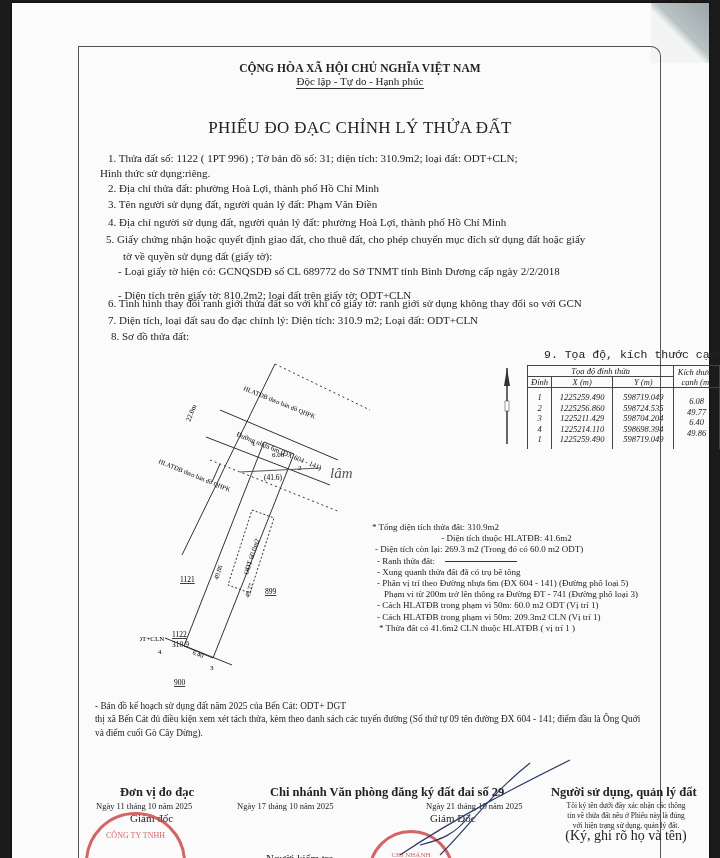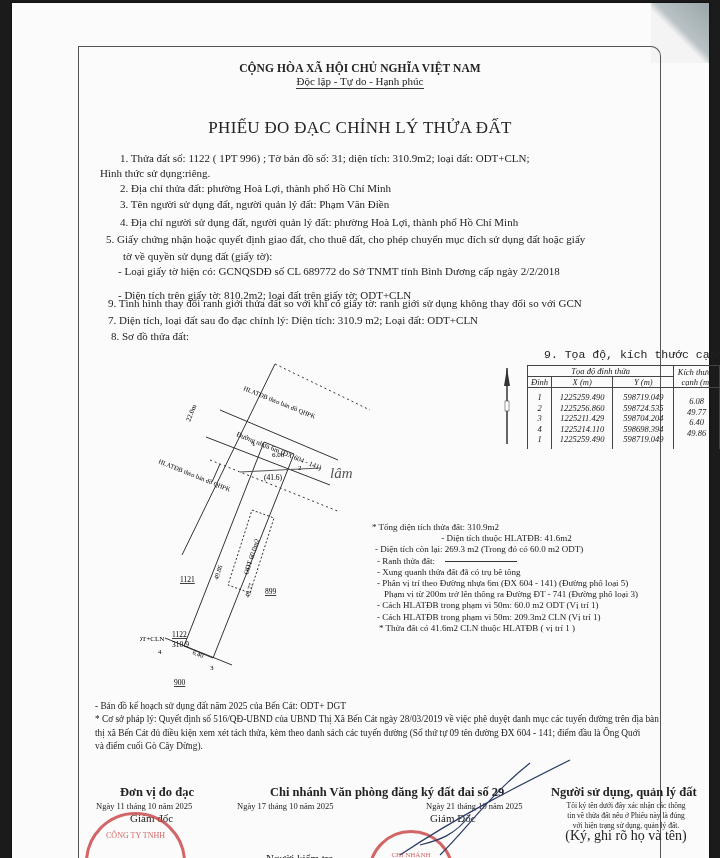--- a/index.html
+++ b/index.html
@@ -5,21 +5,21 @@
   html,body{margin:0;padding:0;}
   body{width:720px;height:858px;background:#1b1b1b;position:relative;overflow:hidden;font-family:"Liberation Serif","DejaVu Serif",serif;color:#222;}
   .sheet{position:absolute;left:12px;top:3px;width:697px;height:870px;background:#fbfbfb;box-shadow:0 0 2px #000;}
   .sheet .fold{position:absolute;right:0;top:0;width:58px;height:60px;background:linear-gradient(225deg,#9aa6aa 0%,#b9c2c4 45%,#f4f4f4 55%);}
   .frame{position:absolute;left:66px;top:43px;width:581px;height:820px;border:1px solid #555;border-bottom:none;border-top-right-radius:10px;}
   .abs{position:absolute;white-space:nowrap;}
   .hdr1{left:0;width:100%;top:62px;text-align:center;font-weight:bold;font-size:11.5px;letter-spacing:0.1px;}
   .hdr2{left:0;width:100%;top:75px;text-align:center;font-size:11px;}
   .hdr2 span{border-bottom:1px solid #333;padding-bottom:1px;}
   .title{left:0;width:100%;top:118px;text-align:center;font-size:17px;letter-spacing:0.3px;}
-  .line{font-size:11px;left:120px;}
+  .line{font-size:11px;left:108px;}
   table.coords{position:absolute;left:527px;top:365px;border-collapse:collapse;font-size:8.5px;font-style:italic;}
   table.coords td,table.coords th{border:1px solid #444;padding:0 3px;font-weight:normal;text-align:center;}
   table.coords .rows td{border-top:none;border-bottom:none;line-height:10.5px;}
   .notes{font-size:9px;line-height:11.2px;}
   .sig-title{font-weight:bold;font-size:12.5px;}
   .small{font-size:8.5px;}
   .stamp{position:absolute;border-radius:50%;border:3px solid #c94040;color:#c94040;opacity:0.8;}
   svg text{font-family:"Liberation Serif","DejaVu Serif",serif;}
 </style>
 </head>
@@ -36,21 +36,21 @@
 
 <div class="abs line" style="top:152px;">1. Thửa đất số:  1122 ( 1PT 996)  ; Tờ bản đồ số:  31; diện tích: 310.9m2; loại đất: ODT+CLN;</div>
 <div class="abs line" style="top:167px;left:100px;">Hình thức sử dụng:riêng.</div>
 <div class="abs line" style="top:182px;">2. Địa chỉ thửa đất: phường Hoà Lợi, thành phố Hồ Chí Minh</div>
 <div class="abs line" style="top:198px;">3. Tên người sử dụng đất, người quản lý đất:  Phạm Văn Điền</div>
 <div class="abs line" style="top:216px;">4. Địa chỉ người sử dụng đất, người quản lý đất: phường Hoà Lợi, thành phố Hồ Chí Minh</div>
 <div class="abs line" style="top:233px;left:106px;">5. Giấy chứng nhận hoặc quyết định giao đất, cho thuê đất, cho phép chuyển mục đích sử dụng đất hoặc giấy</div>
 <div class="abs line" style="top:250px;left:123px;">tờ về quyền sử dụng đất (giấy tờ):</div>
 <div class="abs line" style="top:265px;left:118px;">- Loại giấy tờ hiện có: GCNQSDĐ số  CL 689772 do Sở TNMT tỉnh Bình Dương cấp ngày 2/2/2018</div>
 <div class="abs line" style="top:289px;left:118px;">- Diện tích trên giấy tờ:  810.2m2; loại đất trên giấy tờ: ODT+CLN</div>
-<div class="abs line" style="top:297px;left:108px;">9. Tình hình thay đổi ranh giới thửa đất so với khi có giấy tờ:  ranh giới sử dụng không thay đổi so với GCN</div>
+<div class="abs line" style="top:297px;left:108px;">6. Tình hình thay đổi ranh giới thửa đất so với khi có giấy tờ:  ranh giới sử dụng không thay đổi so với GCN</div>
 <div class="abs line" style="top:314px;left:108px;">7. Diện tích, loại đất sau đo đạc chỉnh lý: Diện tích: 310.9 m2; Loại đất: ODT+CLN</div>
 <div class="abs line" style="top:330px;left:111px;">8. Sơ đồ thửa đất:</div>
 
 <div class="abs" style="left:544px;top:348px;font-size:11.5px;font-family:Liberation Mono, monospace;">9. Tọa độ, kích thước cạnh:</div>
 <table class="coords">
   <tbody>
       <tr>
     <th colspan="3">Tọa độ đỉnh thửa</th>
     <th rowspan="2" style="width:40px;white-space:normal;line-height:10px;">Kích thước cạnh (m)</th>
   </tr>
@@ -147,21 +147,20 @@
   <div style="padding-left:5px;">- Xung quanh thửa đất đã có trụ bê tông</div>
   <div style="padding-left:5px;">-  Phân vị trí theo Đường nhựa 6m (ĐX 604 - 141) (Đường phố loại 5)</div>
   <div style="padding-left:12px;">Phạm vi từ 200m trở lên thông ra Đường ĐT - 741 (Đường phố loại 3)</div>
   <div style="padding-left:5px;">- Cách HLATĐB trong phạm vi 50m: 60.0 m2  ODT (Vị trí 1)</div>
   <div style="padding-left:5px;">- Cách HLATĐB trong phạm vi 50m: 209.3m2  CLN (Vị trí 1)</div>
   <div style="padding-left:7px;">* Thửa đất có 41.6m2 CLN thuộc HLATĐB ( vị trí 1 )</div>
 </div>
 
 <div class="abs" style="left:95px;top:700px;font-size:9.3px;line-height:13.3px;">
   <div>- Bản đồ kế hoạch sử dụng đất năm 2025 của Bến Cát: ODT+ DGT</div>
-  <div>* Cơ sở pháp lý: Quyết định số  516/QĐ-UBND của UBND Thị Xã Bến Cát ngày 28/03/2019 về việc phê duyệt danh mục các tuyến đường trên địa bàn</div>
   <div>thị xã Bến Cát đủ điều kiện xem xét tách thửa, kèm theo danh sách các tuyến đường (Số thứ tự 09 tên đường ĐX 604 - 141; điểm đầu là Ông Quới</div>
   <div>và điểm cuối Gò Cây Dừng).</div>
 </div>
 
 <div class="abs sig-title" style="left:120px;top:785px;">Đơn vị đo đạc</div>
 <div class="abs small" style="left:96px;top:801px;text-align:right;">Ngày 11 tháng 10 năm 2025</div>
 <div class="abs" style="left:130px;top:812px;font-size:11px;">Giám đốc</div>
 <div class="stamp" style="left:85px;top:812px;width:95px;height:95px;">
     <div style="text-align:center;margin-top:16px;font-size:8px;">CÔNG TY TNHH</div>
   </div>

